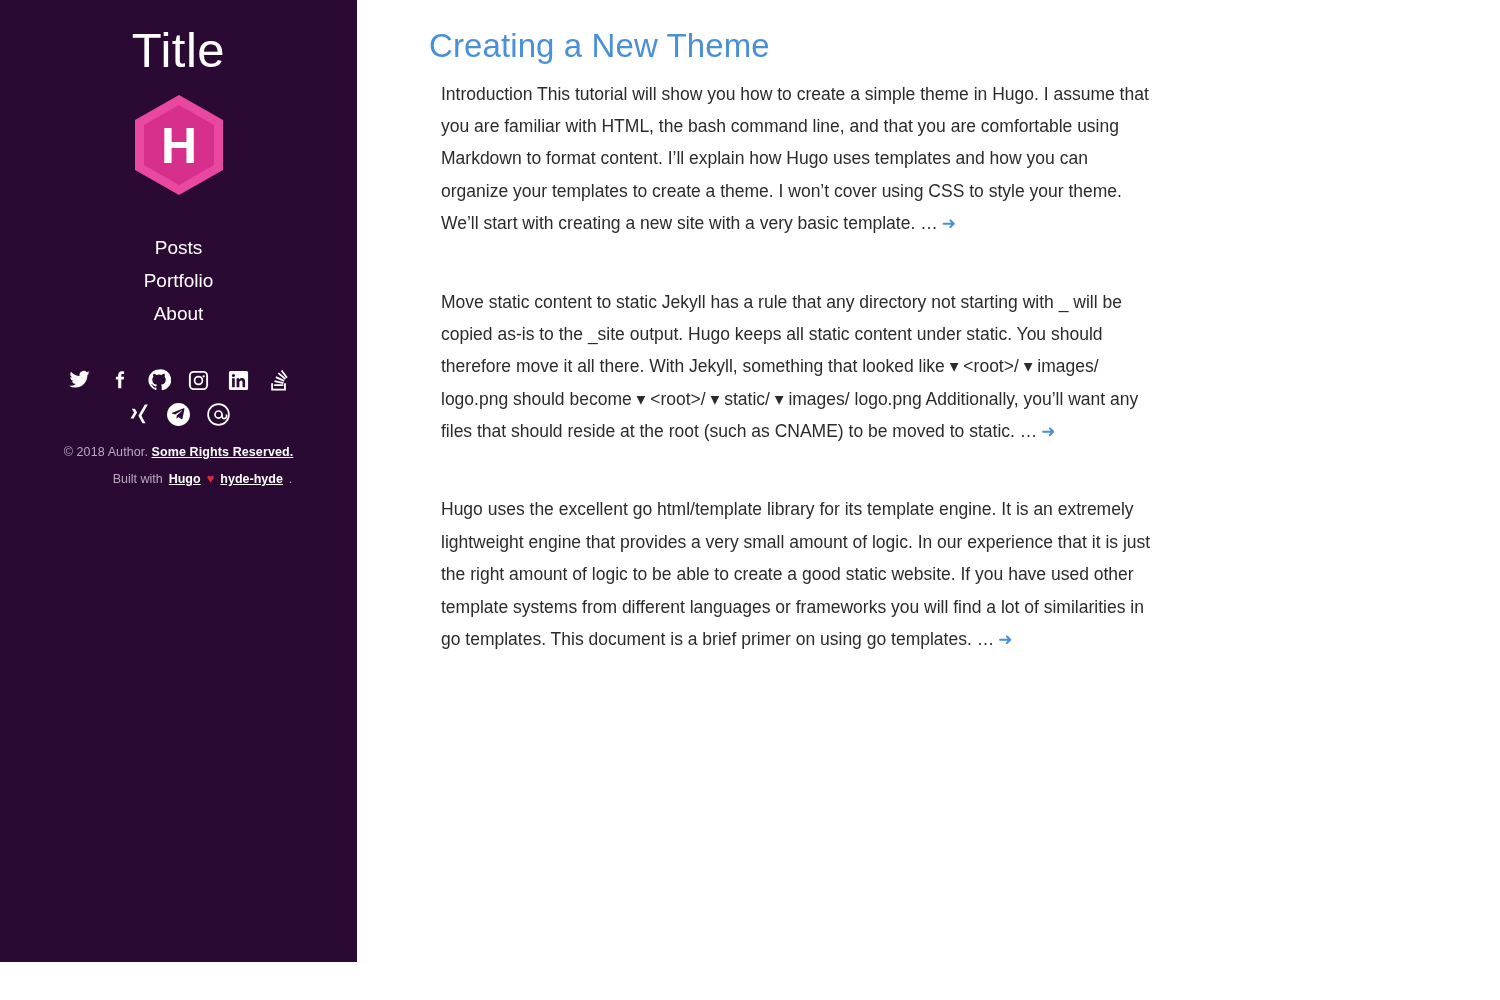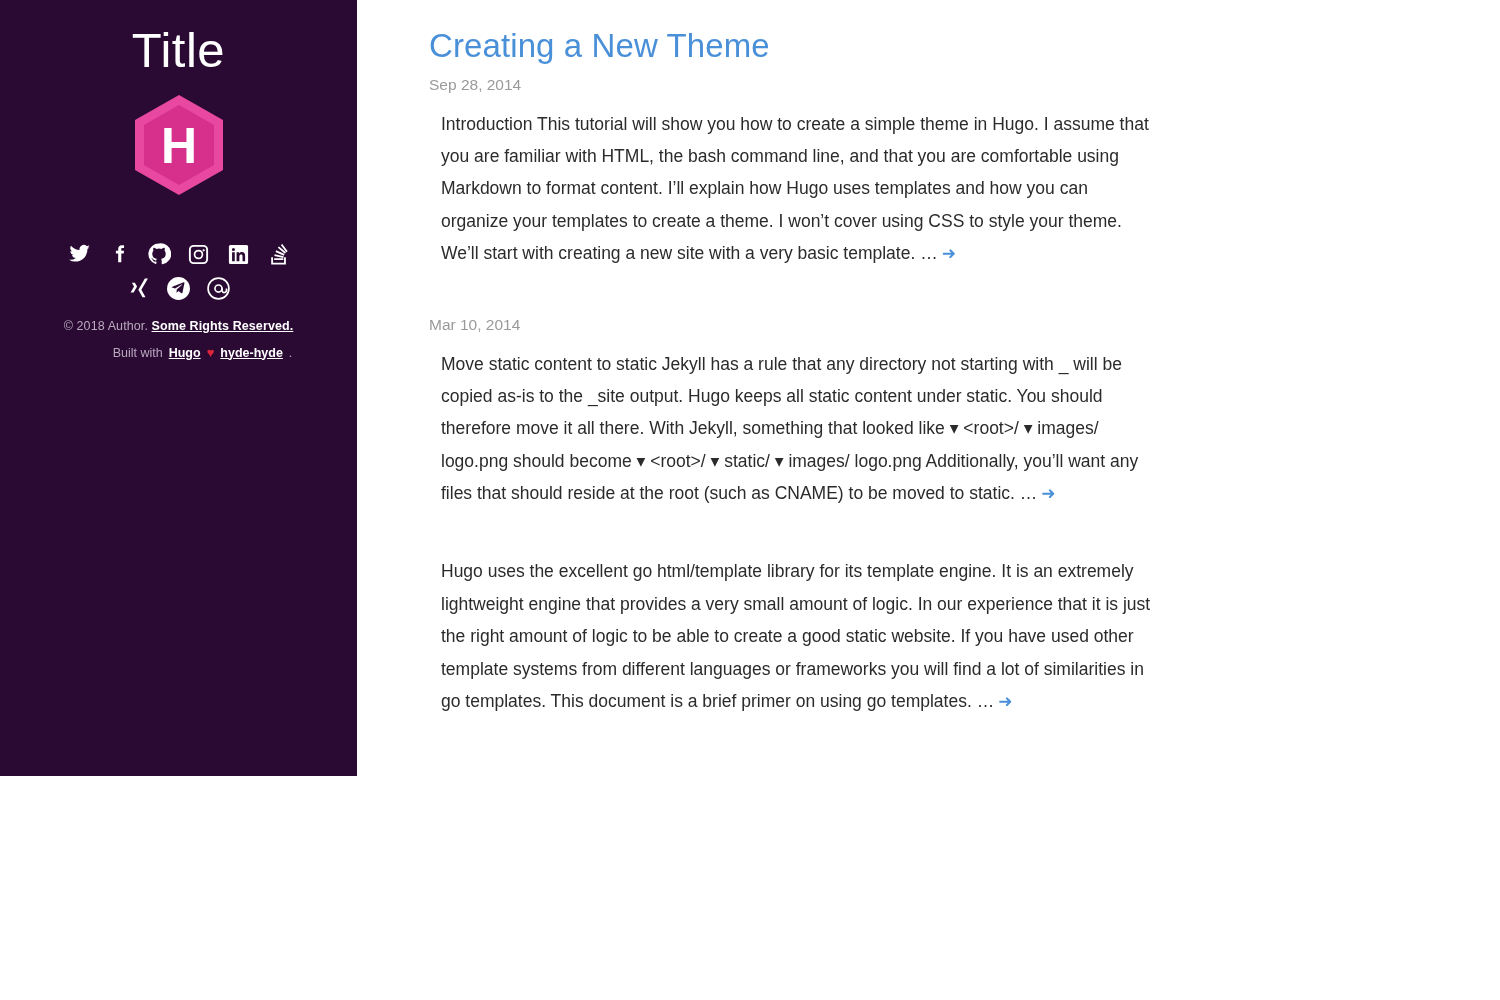--- a/index.html
+++ b/index.html
@@ -14,21 +14,21 @@
     position: relative;
     width: 1500px; height: 1000px;
     display: flex;
     background: #fff;
   }
 
   
   .sidebar {
     width: 357px;
     min-width: 357px;
-    height: 776px;
+    height: 962px;
     background: #2a0a33;
     color: #ffffff;
     display: flex;
     flex-direction: column;
     align-items: center;
     padding-top: 18px;
     position: relative;
   }
   .site-title {
     font-size: 49px;
@@ -144,20 +144,25 @@
     <h1 class="site-title">Title</h1>
 
     <div class="logo-wrap">
       <svg width="108" height="108" viewBox="0 0 108 108" aria-hidden="true">
         <polygon points="54,4 98,29 98,79 54,104 10,79 10,29" fill="#e8489f"></polygon>
         <polygon points="54,14 89,34 89,74 54,94 19,74 19,34" fill="#d62f8c"></polygon>
         <text x="54" y="72" text-anchor="middle" font-size="50" font-family="Liberation Sans, sans-serif" font-weight="bold" fill="#ffffff">H</text>
       </svg>
     </div>
 
+    <nav class="nav">
+      <a href="#">Posts</a>
+      <a href="#">Portfolio</a>
+      <a href="#">About</a>
+    </nav>
 
     <div class="social">
       <a class="icon" href="#">
         <svg width="24" height="24" viewBox="0 0 24 24" fill="#fff">
             <path d="M23 4.9a8.6 8.6 0 0 1-2.4.7 4.2 4.2 0 0 0 1.8-2.3c-.8.5-1.7.8-2.6 1a4.2 4.2 0 0 0-7.2 3.8A11.9 11.9 0 0 1 4 3.8a4.2 4.2 0 0 0 1.3 5.6c-.7 0-1.3-.2-1.9-.5a4.2 4.2 0 0 0 3.4 4.1c-.6.2-1.2.2-1.9.1a4.2 4.2 0 0 0 3.9 2.9A8.4 8.4 0 0 1 2 17.7a11.9 11.9 0 0 0 6.4 1.9c7.7 0 12-6.4 12-12v-.5c.8-.6 1.5-1.4 2.1-2.2z"></path>
           </svg>
       </a>
       <a class="icon" href="#">
         <svg width="22" height="22" viewBox="0 0 24 24" fill="#fff">
             <path d="M14.5 8.5V6.8c0-.8.2-1.3 1.4-1.3h1.6V2.6c-.3 0-1.3-.1-2.4-.1-2.4 0-4 1.5-4 4.2v1.8H8.6v3h2.5V21h3.4v-9.5h2.6l.4-3h-3z"></path>
@@ -215,26 +220,24 @@
       <span class="heart">♥</span>
       <a class="lnk" href="#">hyde-hyde</a>
       <span>.</span>
     </div>
   </aside>
 
   <main class="main">
 
     <article class="post">
       <a class="post-title" href="#">Creating a New Theme</a>
-      <div class="post-date">Sep 28, 2014</div>
       <p class="post-body"><span>Introduction This tutorial will show you how to create a simple theme in Hugo. I assume that you are familiar with HTML, the bash command line, and that you are comfortable using Markdown to format content. I’ll explain how Hugo uses templates and how you can organize your templates to create a theme. I won’t cover using CSS to style your theme. We’ll start with creating a new site with a very basic template. …</span><a class="readmore" href="#">➜</a></p>
     </article>
 
     <article class="post">
-      <div class="post-date">Mar 10, 2014</div>
       <p class="post-body"><span>Move static content to static Jekyll has a rule that any directory not starting with _ will be copied as-is to the _site output. Hugo keeps all static content under static. You should therefore move it all there. With Jekyll, something that looked like ▾ &lt;root&gt;/ ▾ images/ logo.png should become ▾ &lt;root&gt;/ ▾ static/ ▾ images/ logo.png Additionally, you’ll want any files that should reside at the root (such as CNAME) to be moved to static. …</span><a class="readmore" href="#">➜</a></p>
     </article>
 
     <article class="post">
       <p class="post-body"><span>Hugo uses the excellent go html/template library for its template engine. It is an extremely lightweight engine that provides a very small amount of logic. In our experience that it is just the right amount of logic to be able to create a good static website. If you have used other template systems from different languages or frameworks you will find a lot of similarities in go templates. This document is a brief primer on using go templates. …</span><a class="readmore" href="#">➜</a></p>
     </article>
 
   </main>
 </div>
 

